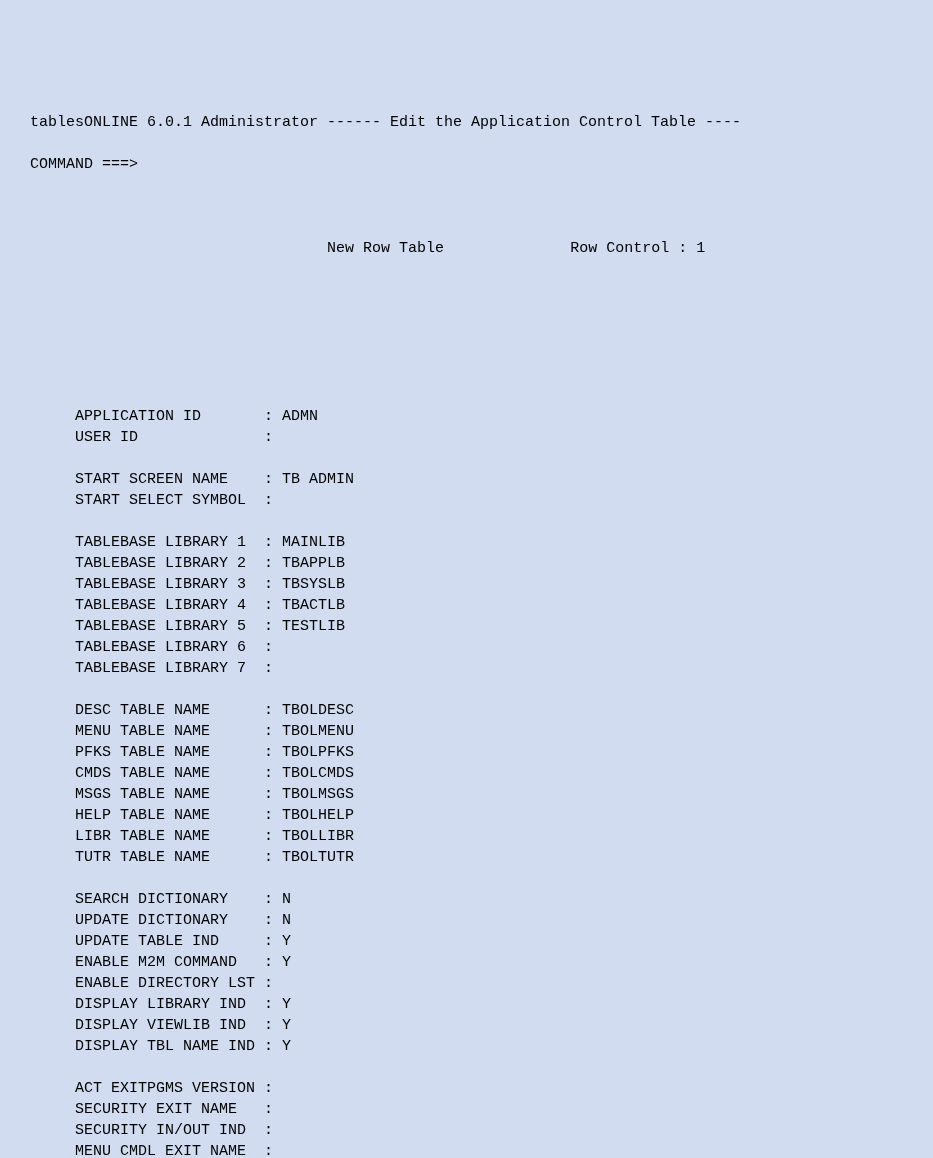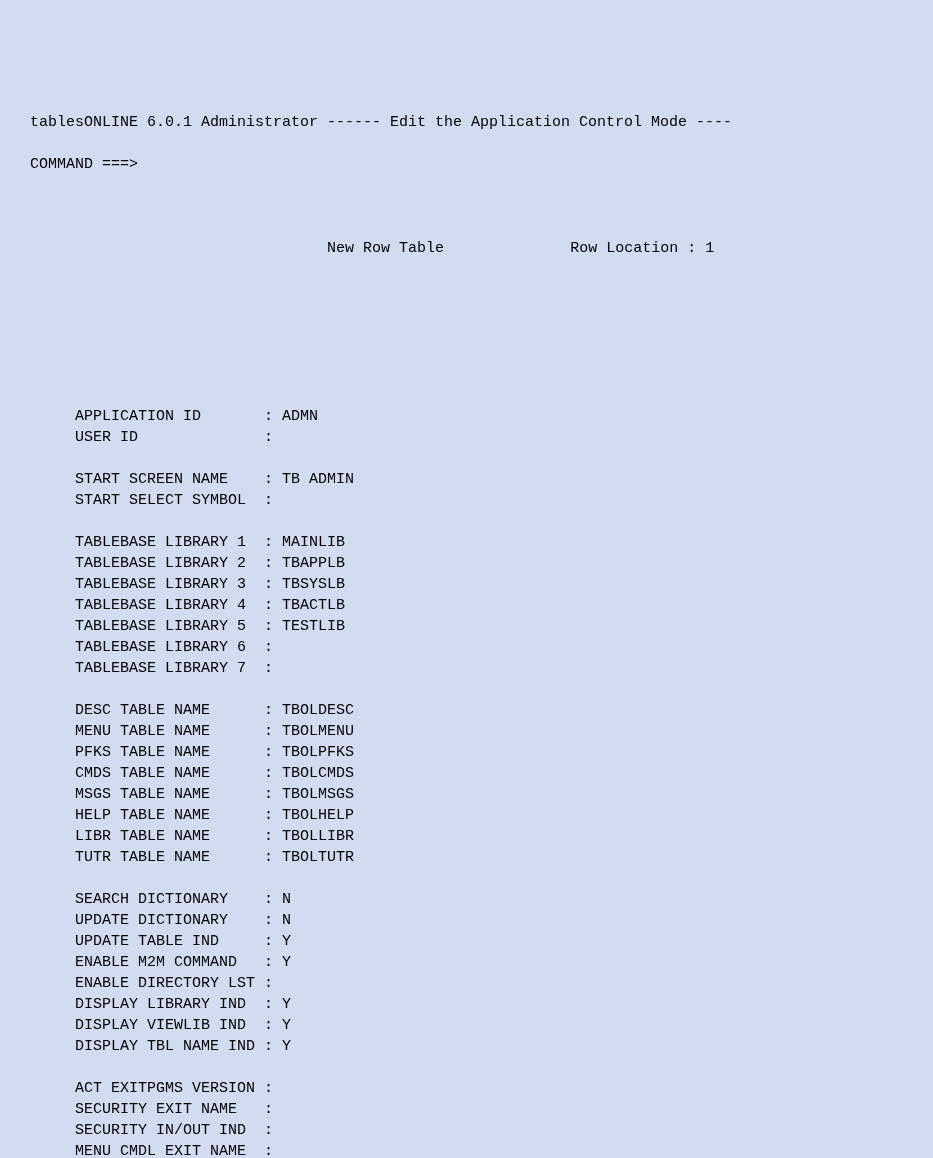--- a/index.html
+++ b/index.html
@@ -26,23 +26,23 @@
       font-size: inherit;
       color: inherit;
       width: 120px;
     }
   </style>
 </head>
 <body>
 
 
 
-<div>tablesONLINE 6.0.1 Administrator ------ Edit the Application Control Mode ----</div>
+<div>tablesONLINE 6.0.1 Administrator ------ Edit the Application Control Table ----</div>
 <div><span>COMMAND ===&gt;</span> <input class="command-input" type="text" value="" style=""></div>
 <div> </div>
-<div>                                 <span>New Row Table</span>              <span>Row Location</span> : <span>1</span></div>
+<div>                                 <span>New Row Table</span>              <span>Row Control</span> : <span>1</span></div>
 <div> </div>
 <div> </div>
 <div> </div>
 <div id="fields-container"><div>     <span>APPLICATION ID      </span> : <span>ADMN</span></div><div>     <span>USER ID             </span> : <span></span></div><div>&nbsp;</div><div>     <span>START SCREEN NAME   </span> : <span>TB ADMIN</span></div><div>     <span>START SELECT SYMBOL </span> : <span></span></div><div>&nbsp;</div><div>     <span>TABLEBASE LIBRARY 1 </span> : <span>MAINLIB</span></div><div>     <span>TABLEBASE LIBRARY 2 </span> : <span>TBAPPLB</span></div><div>     <span>TABLEBASE LIBRARY 3 </span> : <span>TBSYSLB</span></div><div>     <span>TABLEBASE LIBRARY 4 </span> : <span>TBACTLB</span></div><div>     <span>TABLEBASE LIBRARY 5 </span> : <span>TESTLIB</span></div><div>     <span>TABLEBASE LIBRARY 6 </span> : <span></span></div><div>     <span>TABLEBASE LIBRARY 7 </span> : <span></span></div><div>&nbsp;</div><div>     <span>DESC TABLE NAME     </span> : <span>TBOLDESC</span></div><div>     <span>MENU TABLE NAME     </span> : <span>TBOLMENU</span></div><div>     <span>PFKS TABLE NAME     </span> : <span>TBOLPFKS</span></div><div>     <span>CMDS TABLE NAME     </span> : <span>TBOLCMDS</span></div><div>     <span>MSGS TABLE NAME     </span> : <span>TBOLMSGS</span></div><div>     <span>HELP TABLE NAME     </span> : <span>TBOLHELP</span></div><div>     <span>LIBR TABLE NAME     </span> : <span>TBOLLIBR</span></div><div>     <span>TUTR TABLE NAME     </span> : <span>TBOLTUTR</span></div><div>&nbsp;</div><div>     <span>SEARCH DICTIONARY   </span> : <span>N</span></div><div>     <span>UPDATE DICTIONARY   </span> : <span>N</span></div><div>     <span>UPDATE TABLE IND    </span> : <span>Y</span></div><div>     <span>ENABLE M2M COMMAND  </span> : <span>Y</span></div><div>     <span>ENABLE DIRECTORY LST</span> : <span></span></div><div>     <span>DISPLAY LIBRARY IND </span> : <span>Y</span></div><div>     <span>DISPLAY VIEWLIB IND </span> : <span>Y</span></div><div>     <span>DISPLAY TBL NAME IND</span> : <span>Y</span></div><div>&nbsp;</div><div>     <span>ACT EXITPGMS VERSION</span> : <span></span></div><div>     <span>SECURITY EXIT NAME  </span> : <span></span></div><div>     <span>SECURITY IN/OUT IND </span> : <span></span></div><div>     <span>MENU CMDL EXIT NAME </span> : <span></span></div></div>
 
 
 
 
 </body></html>

